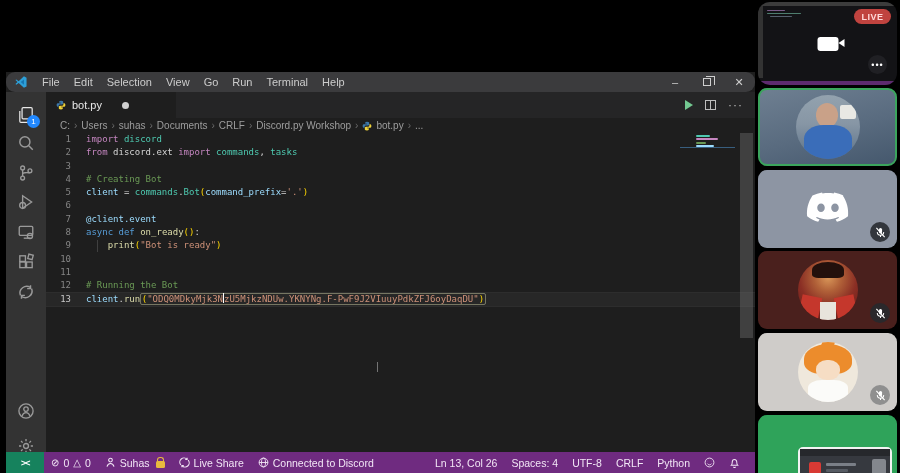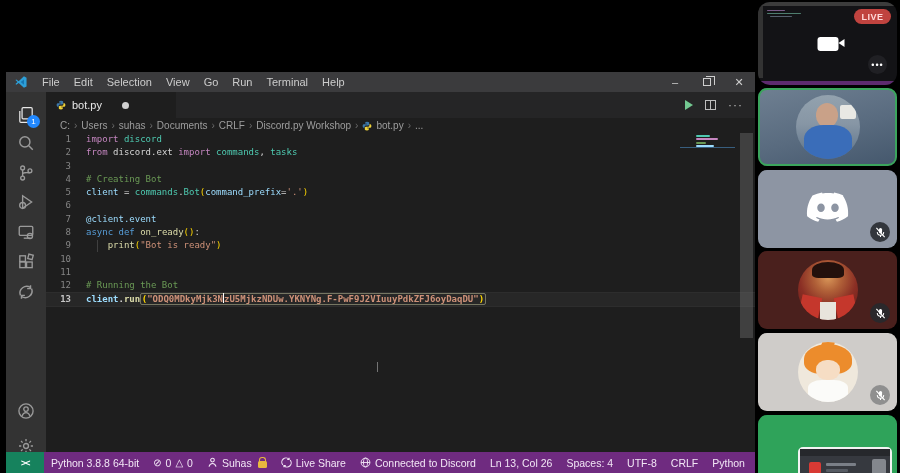--- a/index.html
+++ b/index.html
@@ -4,21 +4,21 @@
 <style>
   * { margin:0; padding:0; box-sizing:border-box; }
   html,body { background:#000; }
   body { width:900px; height:473px; overflow:hidden; font-family:"Liberation Sans", sans-serif; }
   .stage { position:absolute; top:0; left:0; width:900px; height:473px; background:#000; overflow:hidden; }
 
   
   .vscode { position:absolute; left:6px; top:72px; width:749px; height:401px; background:#1e1e1e; }
 
   
-  .titlebar { position:absolute; left:0; top:0; width:100%; height:20px; background:#3b3b3d; display:flex; align-items:center; color:#cccccc; font-size:11px; }
+  .titlebar { position:absolute; left:0; top:0; width:100%; height:20px; background:#3b3b3d; display:flex; align-items:center; color:#cccccc; font-size:11px;border-radius:9px; }
   .vsc-logo { width:14px; height:14px; margin:0 7px 0 8px; flex:0 0 auto; }
   .menu-item { padding:0 7px; line-height:20px; cursor:default; }
   .win-title { position:absolute; left:50%; transform:translateX(-50%); color:#b9b9b9; font-size:11px; white-space:nowrap; }
   .win-controls { margin-left:auto; display:flex; height:100%; }
   .win-btn { width:32px; height:100%; display:flex; align-items:center; justify-content:center; color:#cfcfcf; font-size:11px; }
   .restore-glyph { width:8px; height:8px; border:1px solid #cfcfcf; position:relative; }
   .restore-glyph:before { content:""; position:absolute; left:2px; top:-3px; width:8px; height:8px; border:1px solid #cfcfcf; border-left:none; border-bottom:none; }
 
   
   .tabbar { position:absolute; left:40px; top:20px; right:0; height:26px; background:#252526; display:flex; }
@@ -31,21 +31,21 @@
   .more-dots { color:#bdbdbd; font-size:12px; letter-spacing:1px; }
 
   
   .breadcrumbs { position:absolute; left:40px; top:46px; right:0; height:15px; background:#1e1e1e; display:flex; align-items:center; padding-left:14px; color:#9d9d9d; font-size:10px; gap:4px; white-space:nowrap; }
   .crumb-sep { color:#6b6b6b; font-size:10px; }
   .py-icon { width:10px; height:10px; display:inline-block; }
 
   
   .editor { position:absolute; left:40px; top:61px; right:0; height:319px; background:#1e1e1e; font-family:"DejaVu Sans Mono", monospace; font-size:9px; overflow:hidden; }
   .code-row { display:flex; height:13.3px; line-height:13.3px; position:relative; }
-  .code-row.active { background:rgba(255,255,255,0.045); box-shadow:0 -1px 0 rgba(255,255,255,0.07), 0 1px 0 rgba(255,255,255,0.07);font-weight:bold; }
+  .code-row.active { background:rgba(255,255,255,0.045); box-shadow:0 -1px 0 rgba(255,255,255,0.07), 0 1px 0 rgba(255,255,255,0.07); }
   .ln { width:40px; flex:0 0 auto; text-align:right; padding-right:15px; color:#858585; user-select:none; }
   .code-row.active .ln { color:#c6c6c6; }
   .code-text { white-space:pre; color:#d4d4d4; }
   .tok-kw  { color:#c586c0; }
   .tok-kw2 { color:#569cd6; }
   .tok-type{ color:#4ec9b0; }
   .tok-cmt { color:#6a9955; }
   .tok-var { color:#9cdcfe; }
   .tok-fn  { color:#dcdcaa; }
   .tok-str { color:#ce9178; }
@@ -323,23 +323,20 @@
         <div class="mbar" style="left:2px;top:12px;width:18px;background:#9cdcfe"></div>
       </div>
       <div class="minimap-viewline"></div>
       <div class="scrollbar"></div>
     </div>
 
     <div class="statusbar">
       <div class="remote-ind">&gt;&lt;</div>
       <div class="sb-left">
         <div class="sb-item">
-            <span>Python 3.8.8 64-bit</span>
-          </div>
-        <div class="sb-item">
           <span class="sb-glyph">⊘</span>
             <span>0</span>
           <span class="sb-glyph">△</span>
             <span>0</span>
         </div>
         <div class="sb-item">
           <span class="sb-ico">
               <svg viewBox="0 0 12 12" fill="none" stroke="#f2e6f5" stroke-width="1.2">
                 <circle cx="6" cy="3.4" r="2"></circle>
                 <path d="M2.2 10.5c.6-2.4 2.2-3.4 3.8-3.4s3.2 1 3.8 3.4"></path>

